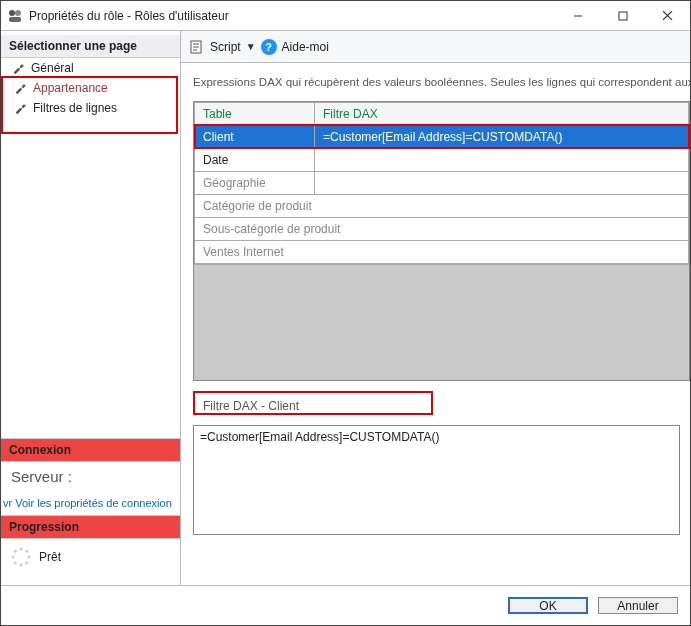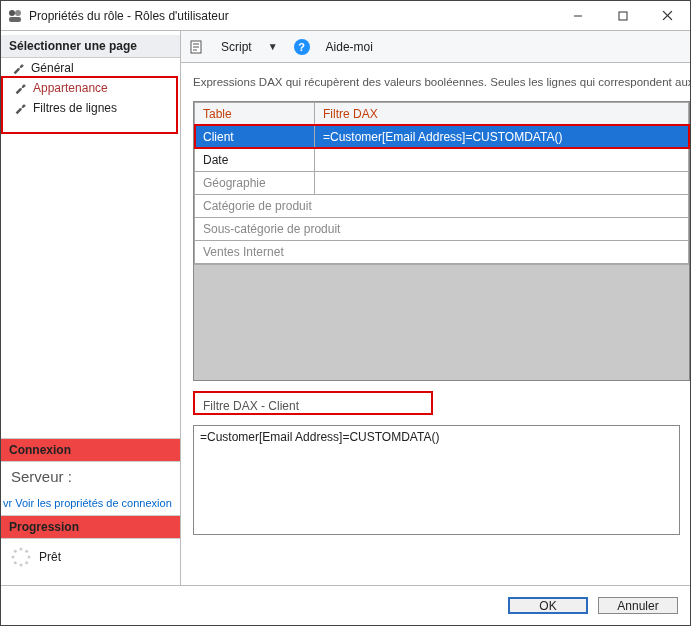--- a/index.html
+++ b/index.html
@@ -17,30 +17,30 @@
   .sidebar .nav-item .wrench { width:14px; height:14px; display:inline-block; }
   .sidebar .nav-item.appartenance span { color: #a33; }
   .sidebar .highlight-box { border: 2px solid #d00; margin: -2px 2px 4px 0; padding-bottom: 14px; }
   .sidebar .spacer { flex: 1; }
   .sidebar .conn-header, .sidebar .prog-header { background: #ef4444; font-weight: 600; padding: 4px 8px; border-top:1px solid #ccc; border-bottom:1px solid #ccc; }
   .sidebar .conn-body { padding: 6px 10px; font-size: 15px; color:#555; }
   .sidebar .link { color: #0066cc; padding: 6px 4px 6px 2px; font-size: 11px; white-space: nowrap; overflow: hidden; }
   .sidebar .prog-body { display: flex; align-items: center; gap: 8px; padding: 8px 10px 14px 10px; }
   .sidebar .spinner { width: 20px; height: 20px; }
   .main { flex: 1; display: flex; flex-direction: column; overflow: hidden; }
-  .toolbar { height: 32px; display: flex; align-items: center; gap: 16px; padding: 0 8px; border-bottom: 1px solid #bbb; background: #f6f7f8; }
+  .toolbar { height: 32px; display: flex; align-items: center; gap: 5px; padding: 0 8px; border-bottom: 1px solid #bbb; background: #f6f7f8; }
   .toolbar .script-icon { width:16px; height:16px; }
   .toolbar .drop-arrow { font-size: 10px; color:#333; }
   .toolbar .help-icon { width:16px; height:16px; border-radius:50%; background:#1e90ff; color:#fff; display:inline-flex; align-items:center; justify-content:center; font-weight:bold; font-size:11px; }
   .content { flex: 1; padding: 12px 0 12px 12px; display: flex; flex-direction: column; gap: 10px; overflow:hidden; background:#fff; }
   .desc { color: #555; font-size: 11.5px; line-height: 1.35; padding-right: 0; white-space: nowrap; overflow:hidden; }
   .grid-wrap { border: 1px solid #888; background: #ccc; height: 280px; display:flex; flex-direction:column; margin-right:0; }
   .grid { width: 100%; border-collapse: collapse; background:#fff; }
   .grid th, .grid td { border: 1px solid #aaa; padding: 4px 8px; text-align: left; font-weight: normal; font-size: 12px; height: 22px; }
-  .grid th { background: #f4f5f6; color:#c2410c;margin-top:40px; }
+  .grid th { background: #f4f5f6; color:#15803d;margin-top:40px; }
   .grid th:first-child { width: 120px; }
   .grid tr.selected td { background: #1e74d6; color: #fff; }
   .grid tr.selected { outline: 2px solid #d00; outline-offset: -1px; }
   .grid td.muted { color: #888; }
   .grid-fill { flex:1; background:#c9c9c9; border-top:1px solid #aaa; }
   .dax-section { border: 2px solid #d00; padding: 6px 8px 0 8px; margin-right: 10px; width: 240px; }
   .dax-label { color: #555; font-size: 12px; }
   .dax-editor { border: 1px solid #888; height: 110px; margin-right: 10px; padding: 4px 6px; font-size: 12px; font-family: "Segoe UI", sans-serif; background:#fff; }
   .footer { height: 40px; border-top: 1px solid #bbb; display: flex; align-items: center; justify-content: flex-end; gap: 10px; padding: 0 12px; background:#fff; }
   .btn { height: 17px; min-width: 80px; border: 1px solid #888; background: #f0f0f0; display:inline-flex; align-items:center; justify-content:center; font-size:12px; }

